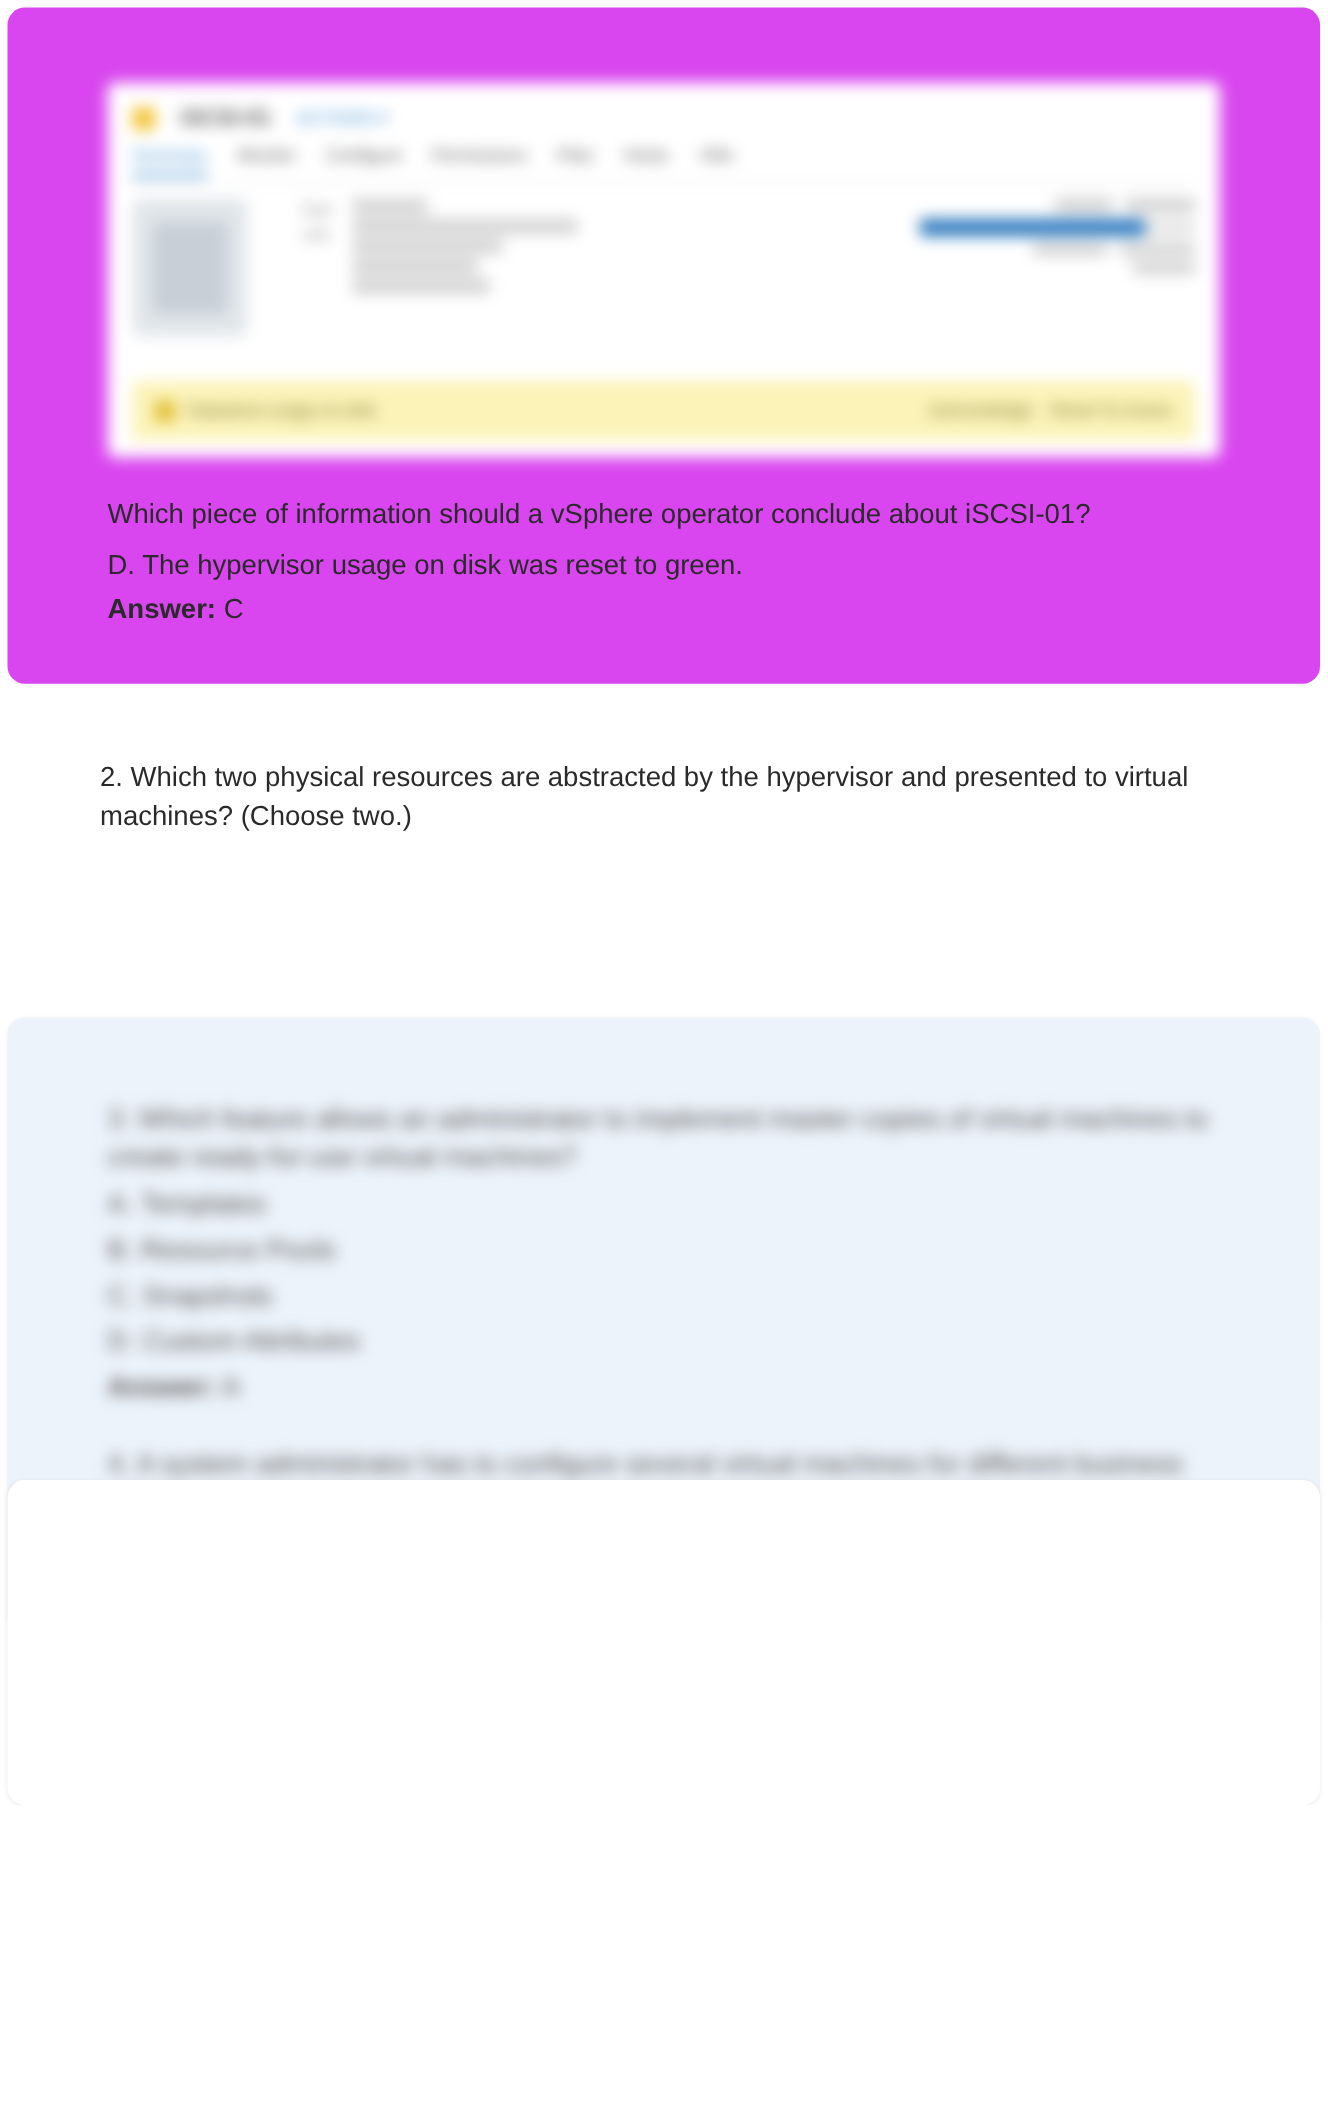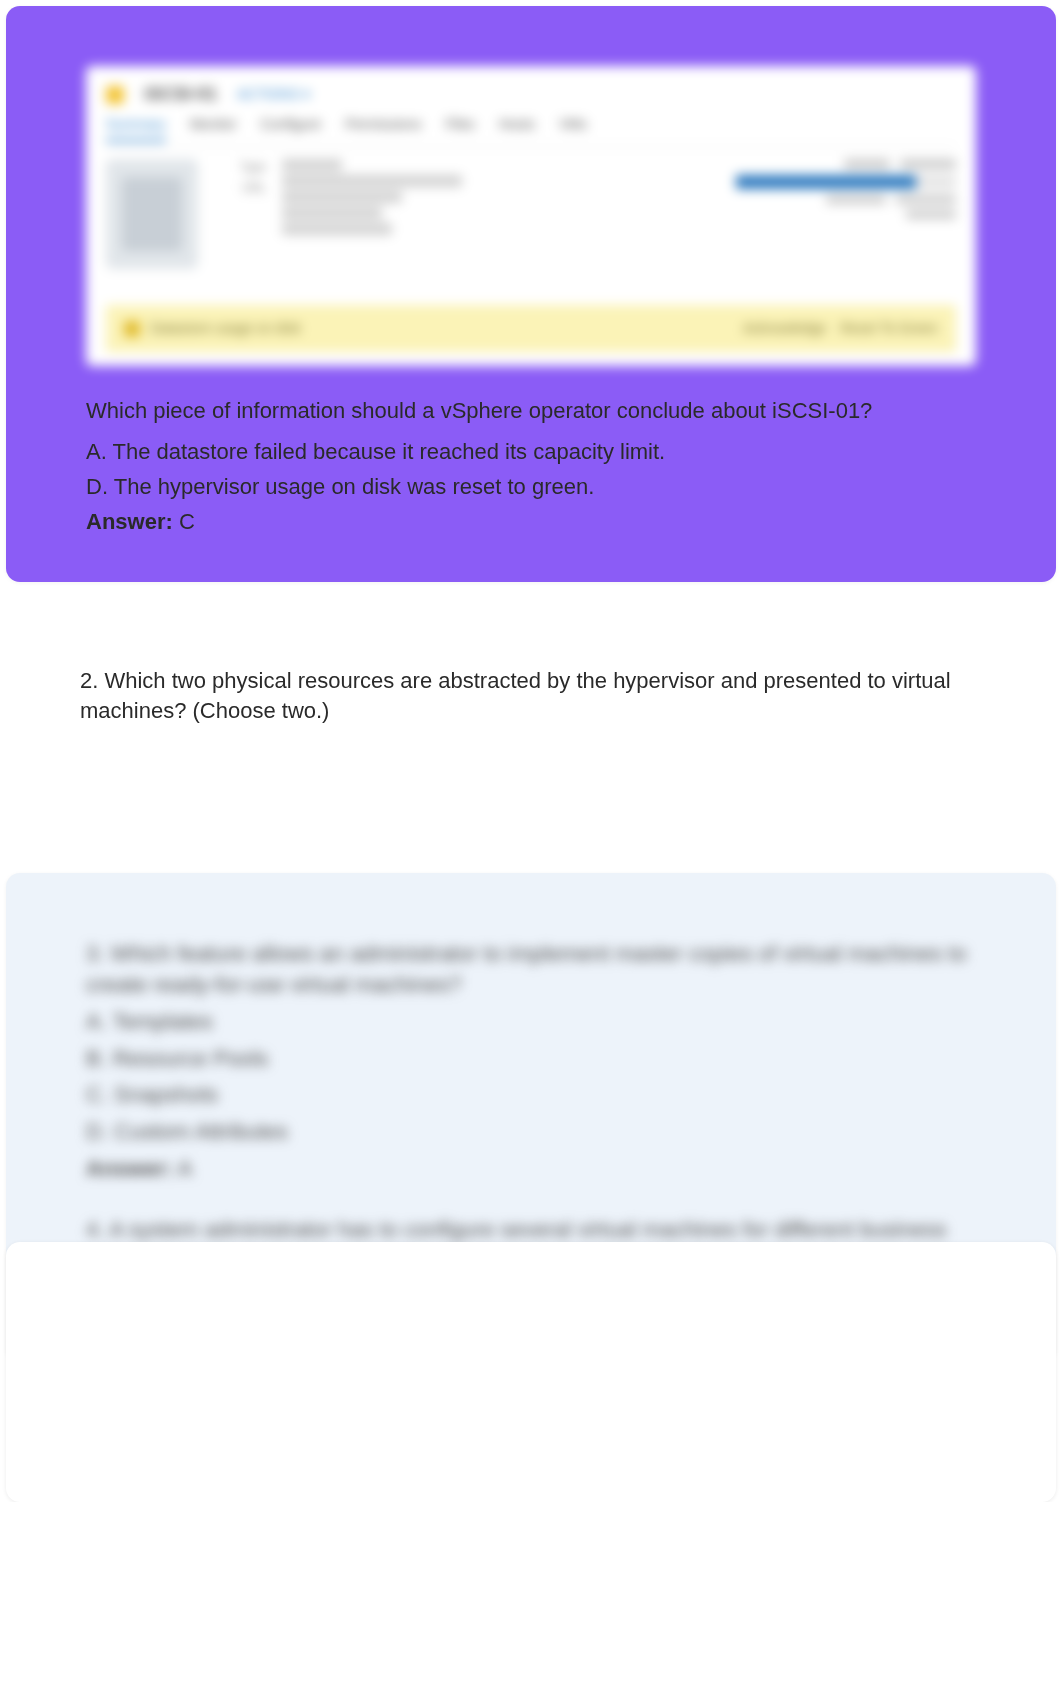--- a/index.html
+++ b/index.html
@@ -6,21 +6,21 @@
     body {
       font-family: Arial, Helvetica, sans-serif;
       background: #ffffff;
       width: 1062px;
       margin: 0;
       font-size: 22px;
       color: #2a2a2a;
       line-height: 1.4;
     }
     .card {
-      background: #8b5cf6;
+      background: #d946ef;
       border-radius: 14px;
       padding: 20px 0 40px 0;
       margin: 6px 6px 0 6px;
       box-shadow: 0 1px 4px rgba(0,0,0,0.05);
     }
     .card.light {
       background: #edf3fa;
     }
     .card.white {
       background: #fff;
@@ -153,21 +153,21 @@
     }
     .alert-links { display:flex; gap:14px; color:#7e7733; }
 
     
     .question-block { margin-top: 24px; }
     .question-block p { margin: 4px 0; }
     .question-block .q { margin-bottom: 10px; }
     .answer-label { font-weight: 700; text-align: right; }
 
     .between {
-      padding: 84px 80px 140px 80px;
+      padding: 60px 80px 140px 80px;
     }
 
     .blurred-content {
       filter: blur(6px);
       padding: 40px 80px 40px 80px;
       color: #555;
     }
     .blurred-content p { margin: 6px 0; }
 
     .bottom-white {
@@ -234,21 +234,20 @@
       </div>
       <div class="alert-links">
         <span>Acknowledge</span>
         <span>Reset To Green</span>
       </div>
     </div>
   </div>
 
   <div class="content-pad question-block">
     <p class="q">Which piece of information should a vSphere operator conclude about iSCSI-01?</p>
-    <p>A. The datastore failed because it reached its capacity limit.</p>
     <p>D. The hypervisor usage on disk was reset to green.</p>
     <p>
       <span class="answer-label">Answer:</span><span> C</span>
     </p>
   </div>
 </div>
 
 <div class="between">
   <p>2. Which two physical resources are abstracted by the hypervisor and presented to virtual machines? (Choose two.)</p>
 </div>

